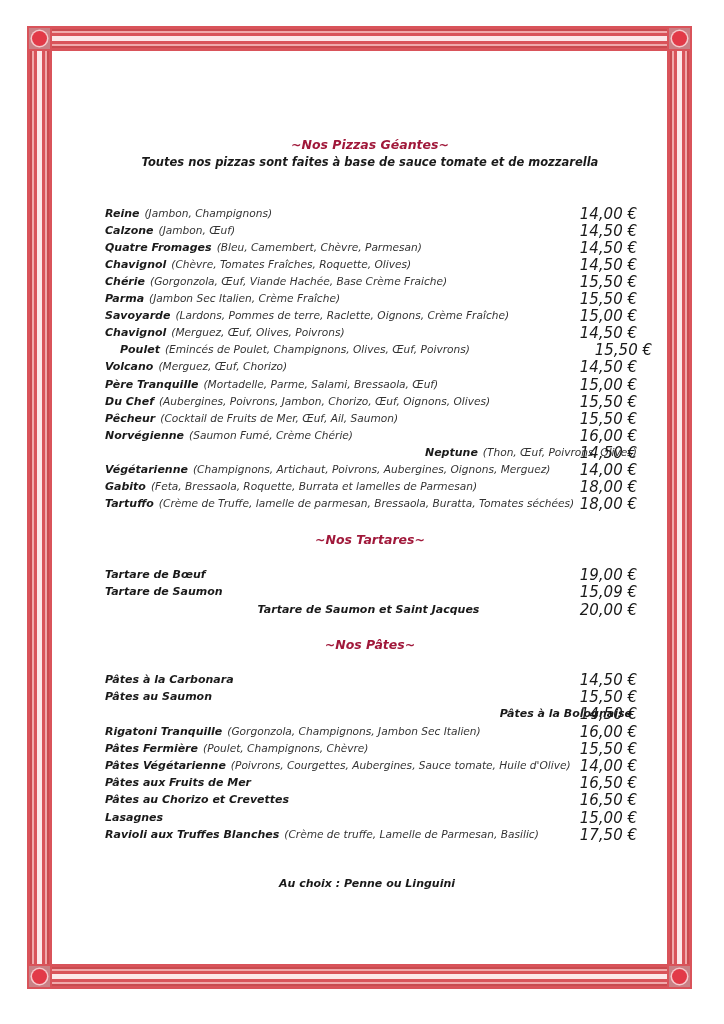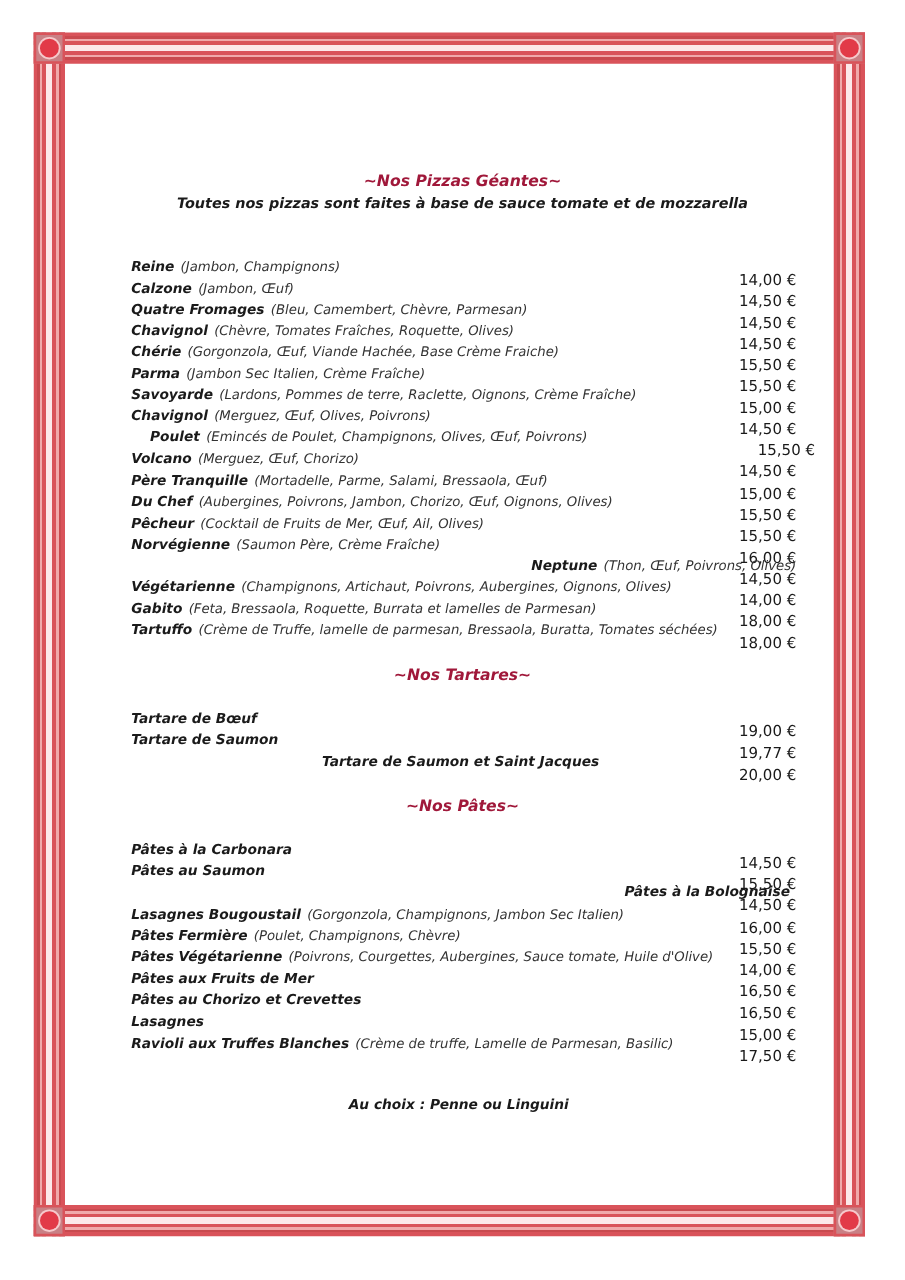--- a/index.html
+++ b/index.html
@@ -41,21 +41,21 @@
       font-weight: bold; font-style: italic; font-size: 11.5px; color: #1a1a1a;
     }
     .item-row {
       position: absolute; left: 105px; width: 532px; height: 17px;
       font-size: 11px; line-height: 17px; white-space: nowrap;
     }
     .item-name { font-weight: bold; font-style: italic; color: #1a1a1a; }
     .item-desc { color: #333; margin-left: 5px; font-size: 10.6px; font-style: italic; }
     .item-desc.italic { font-style: italic; }
     .item-price {
-      position: absolute; right: 0; top: 11px; font-size: 12px; color: #1a1a1a;
+      position: absolute; right: 0; top: 1px; font-style: italic; font-size: 15px; color: #1a1a1a;
     }
     .footer-note {
       position: absolute; left: 0; width: 734px; text-align: center;
       font-weight: bold; font-style: italic; font-size: 11px; color: #1a1a1a;
     }
   </style>
 </head>
 <body>
 
 <div>
@@ -124,54 +124,54 @@
   </div>
       <div class="item-row" style="top: 375.5px;">
     <span class="item-name">Père Tranquille</span><span class="item-desc">(Mortadelle, Parme, Salami, Bressaola, Œuf)</span>
     <span class="item-price">15,00 €</span>
   </div>
       <div class="item-row" style="top: 392.55px;">
     <span class="item-name">Du Chef</span><span class="item-desc">(Aubergines, Poivrons, Jambon, Chorizo, Œuf, Oignons, Olives)</span>
     <span class="item-price">15,50 €</span>
   </div>
       <div class="item-row" style="top: 409.6px;">
-    <span class="item-name">Pêcheur</span><span class="item-desc">(Cocktail de Fruits de Mer, Œuf, Ail, Olives)</span>
+    <span class="item-name">Pêcheur</span><span class="item-desc">(Cocktail de Fruits de Mer, Œuf, Ail, Saumon)</span>
     <span class="item-price">15,50 €</span>
   </div>
       <div class="item-row" style="top: 426.65px;">
-    <span class="item-name">Norvégienne</span><span class="item-desc">(Saumon Père, Crème Fraîche)</span>
+    <span class="item-name">Norvégienne</span><span class="item-desc">(Saumon Fumé, Crème Chérie)</span>
     <span class="item-price">16,00 €</span>
   </div>
       <div class="item-row" style="top: 443.7px; text-align: right;">
     <span class="item-name">Neptune</span><span class="item-desc">(Thon, Œuf, Poivrons, Olives)</span>
     <span class="item-price">14,50 €</span>
   </div>
       <div class="item-row" style="top: 460.75px;">
-    <span class="item-name">Végétarienne</span><span class="item-desc">(Champignons, Artichaut, Poivrons, Aubergines, Oignons, Olives)</span>
+    <span class="item-name">Végétarienne</span><span class="item-desc">(Champignons, Artichaut, Poivrons, Aubergines, Oignons, Merguez)</span>
     <span class="item-price">14,00 €</span>
   </div>
       <div class="item-row" style="top: 477.8px;">
     <span class="item-name">Gabito</span><span class="item-desc">(Feta, Bressaola, Roquette, Burrata et lamelles de Parmesan)</span>
     <span class="item-price">18,00 €</span>
   </div>
       <div class="item-row" style="top: 494.85px;">
     <span class="item-name">Tartuffo</span><span class="item-desc">(Crème de Truffe, lamelle de parmesan, Bressaola, Buratta, Tomates séchées)</span>
     <span class="item-price">18,00 €</span>
   </div>
     </div>
 
   <div class="section-title" style="top:532px;">~Nos Tartares~</div>
   <div id="tartares-list">
       <div class="item-row" style="top: 566px;">
     <span class="item-name">Tartare de Bœuf</span><span class="item-desc"></span>
     <span class="item-price">19,00 €</span>
   </div>
       <div class="item-row" style="top: 583.3px;">
     <span class="item-name">Tartare de Saumon</span><span class="item-desc"></span>
-    <span class="item-price">19,77 €</span>
+    <span class="item-price">15,09 €</span>
   </div>
       <div class="item-row" style="top: 600.6px; text-align: center;">
     <span class="item-name">Tartare de Saumon et Saint Jacques</span><span class="item-desc"></span>
     <span class="item-price">20,00 €</span>
   </div>
     </div>
 
   <div class="section-title" style="top:637px;">~Nos Pâtes~</div>
   <div id="pates-list">
       <div class="item-row" style="top: 671px;">
@@ -180,21 +180,21 @@
   </div>
       <div class="item-row" style="top: 688.2px;">
     <span class="item-name">Pâtes au Saumon</span><span class="item-desc"></span>
     <span class="item-price">15,50 €</span>
   </div>
       <div class="item-row" style="top: 705.4px; text-align: right;">
     <span class="item-name">Pâtes à la Bolognaise</span><span class="item-desc"></span>
     <span class="item-price">14,50 €</span>
   </div>
       <div class="item-row" style="top: 722.6px;">
-    <span class="item-name">Lasagnes Bougoustail</span><span class="item-desc">(Gorgonzola, Champignons, Jambon Sec Italien)</span>
+    <span class="item-name">Rigatoni Tranquille</span><span class="item-desc">(Gorgonzola, Champignons, Jambon Sec Italien)</span>
     <span class="item-price">16,00 €</span>
   </div>
       <div class="item-row" style="top: 739.8px;">
     <span class="item-name">Pâtes Fermière</span><span class="item-desc">(Poulet, Champignons, Chèvre)</span>
     <span class="item-price">15,50 €</span>
   </div>
       <div class="item-row" style="top: 757px;">
     <span class="item-name">Pâtes Végétarienne</span><span class="item-desc">(Poivrons, Courgettes, Aubergines, Sauce tomate, Huile d'Olive)</span>
     <span class="item-price">14,00 €</span>
   </div>

